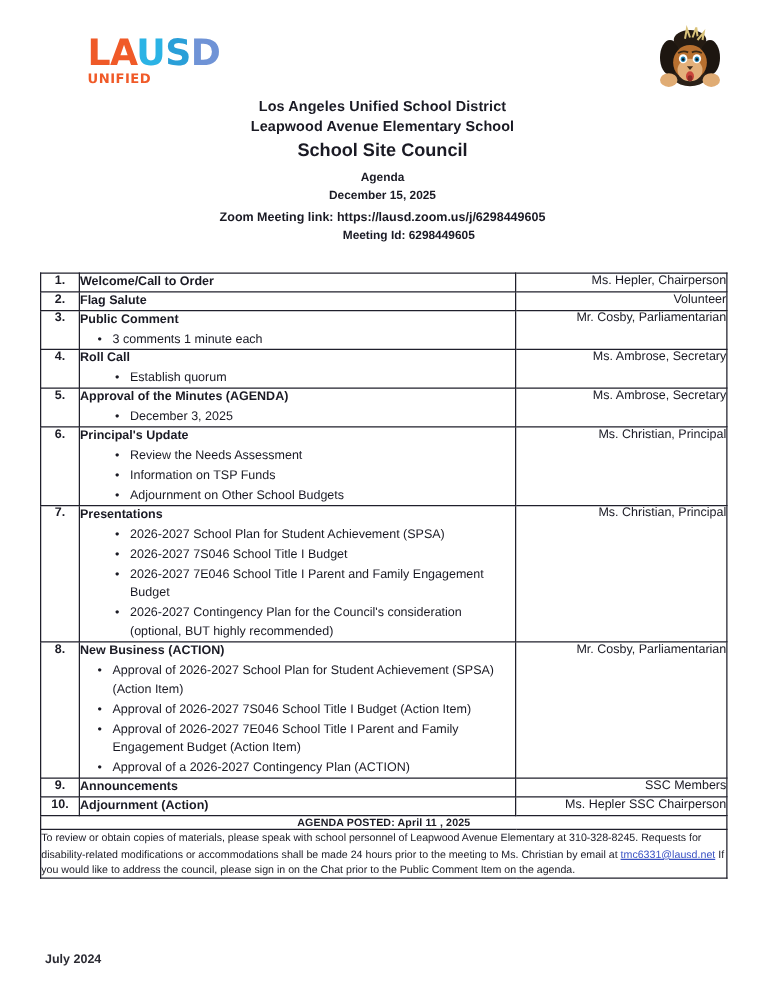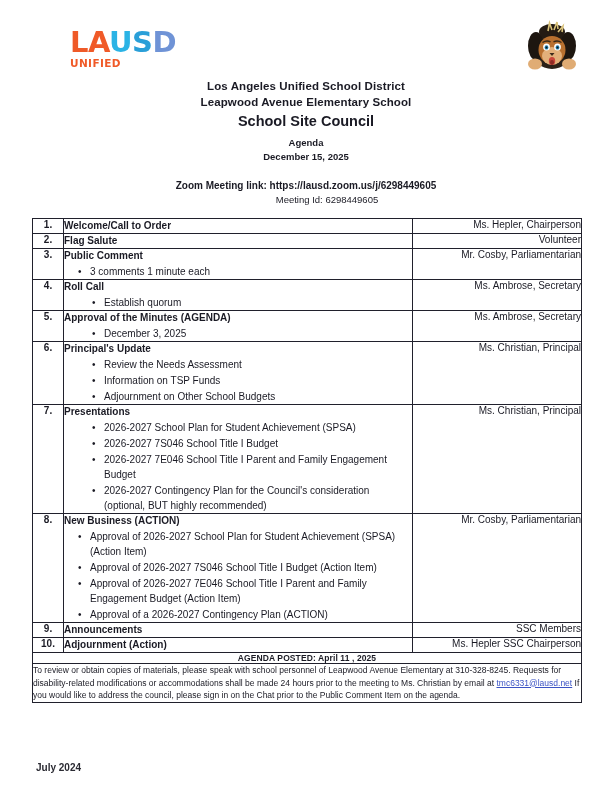--- a/index.html
+++ b/index.html
@@ -83,25 +83,25 @@
   }
   .title-block .meta {
     font-size: 9.5px;
     font-weight: bold;
     line-height: 13.5px;
   }
   .title-block .zoomline {
     font-size: 10px;
     font-weight: bold;
     line-height: 15px;
-    margin-top: 14px;
+    margin-top: 3px;
   }
   .title-block .meetingid {
     font-size: 9.5px;
-    font-weight: normal;
+    font-weight: bold;
     line-height: 14px;
     padding-left: 42px;
   }
 
   
   .agenda-wrap {
     position: absolute;
     left: 32px;
     top: 218px;
     width: 548px;

